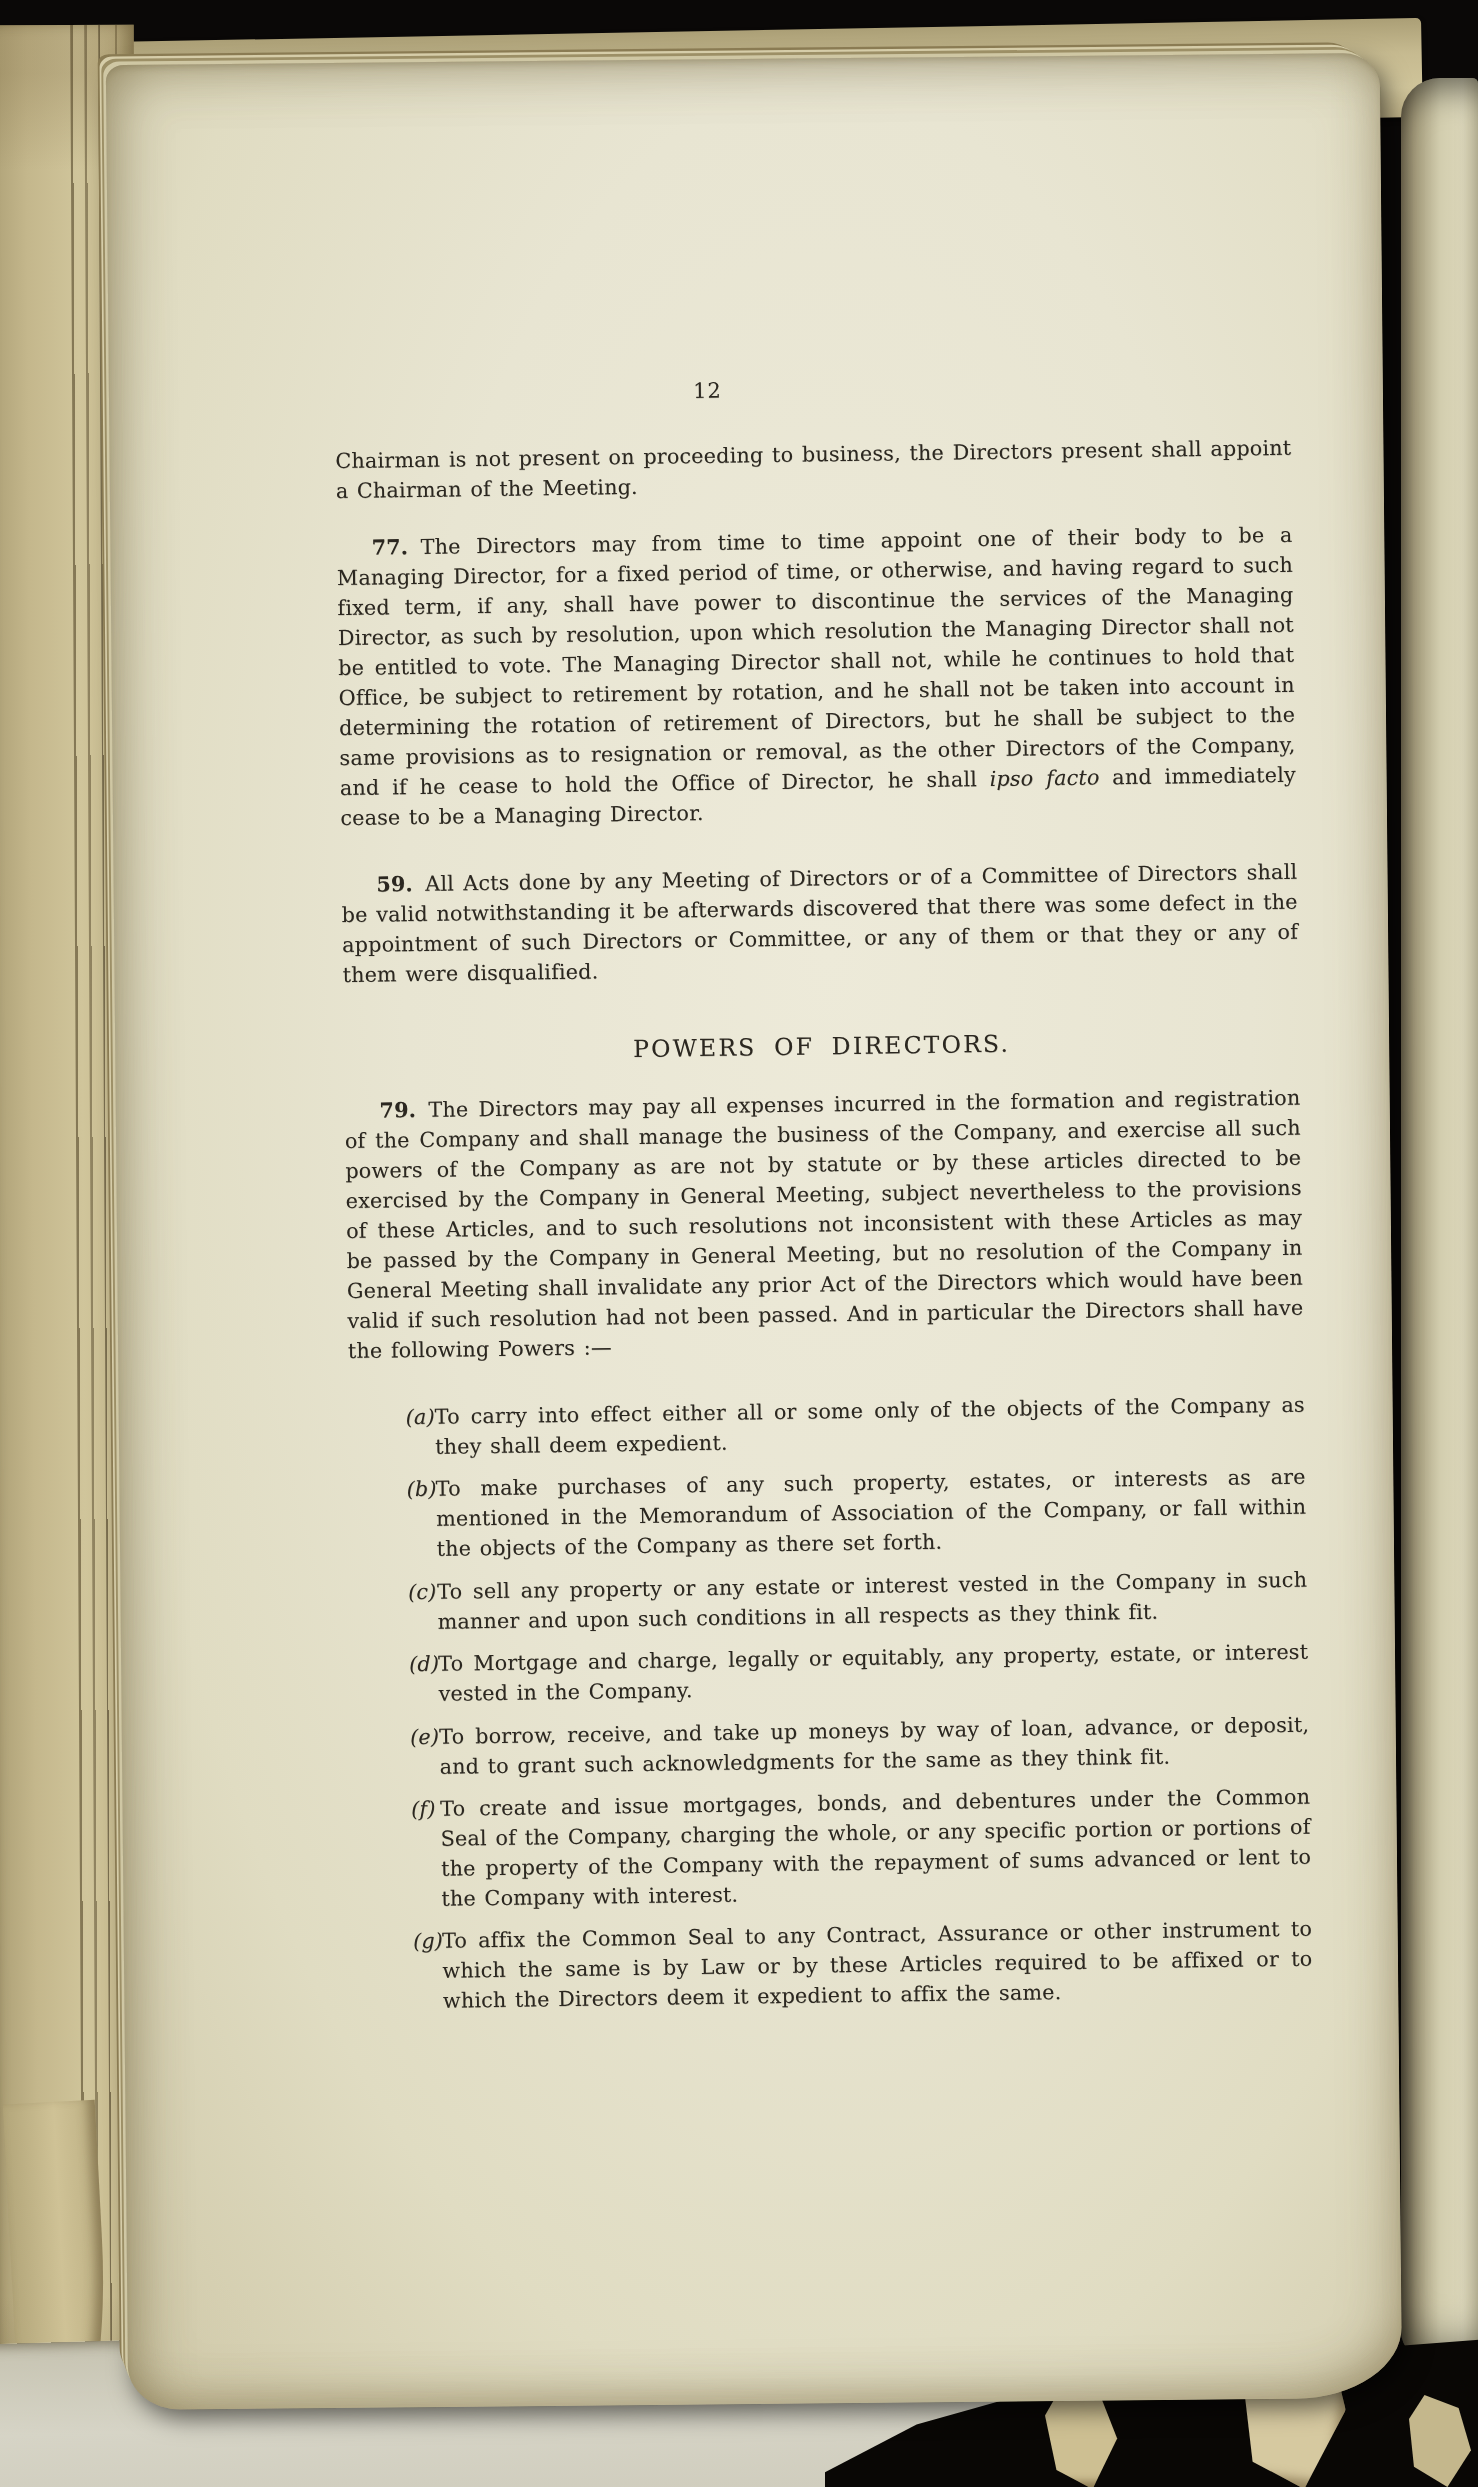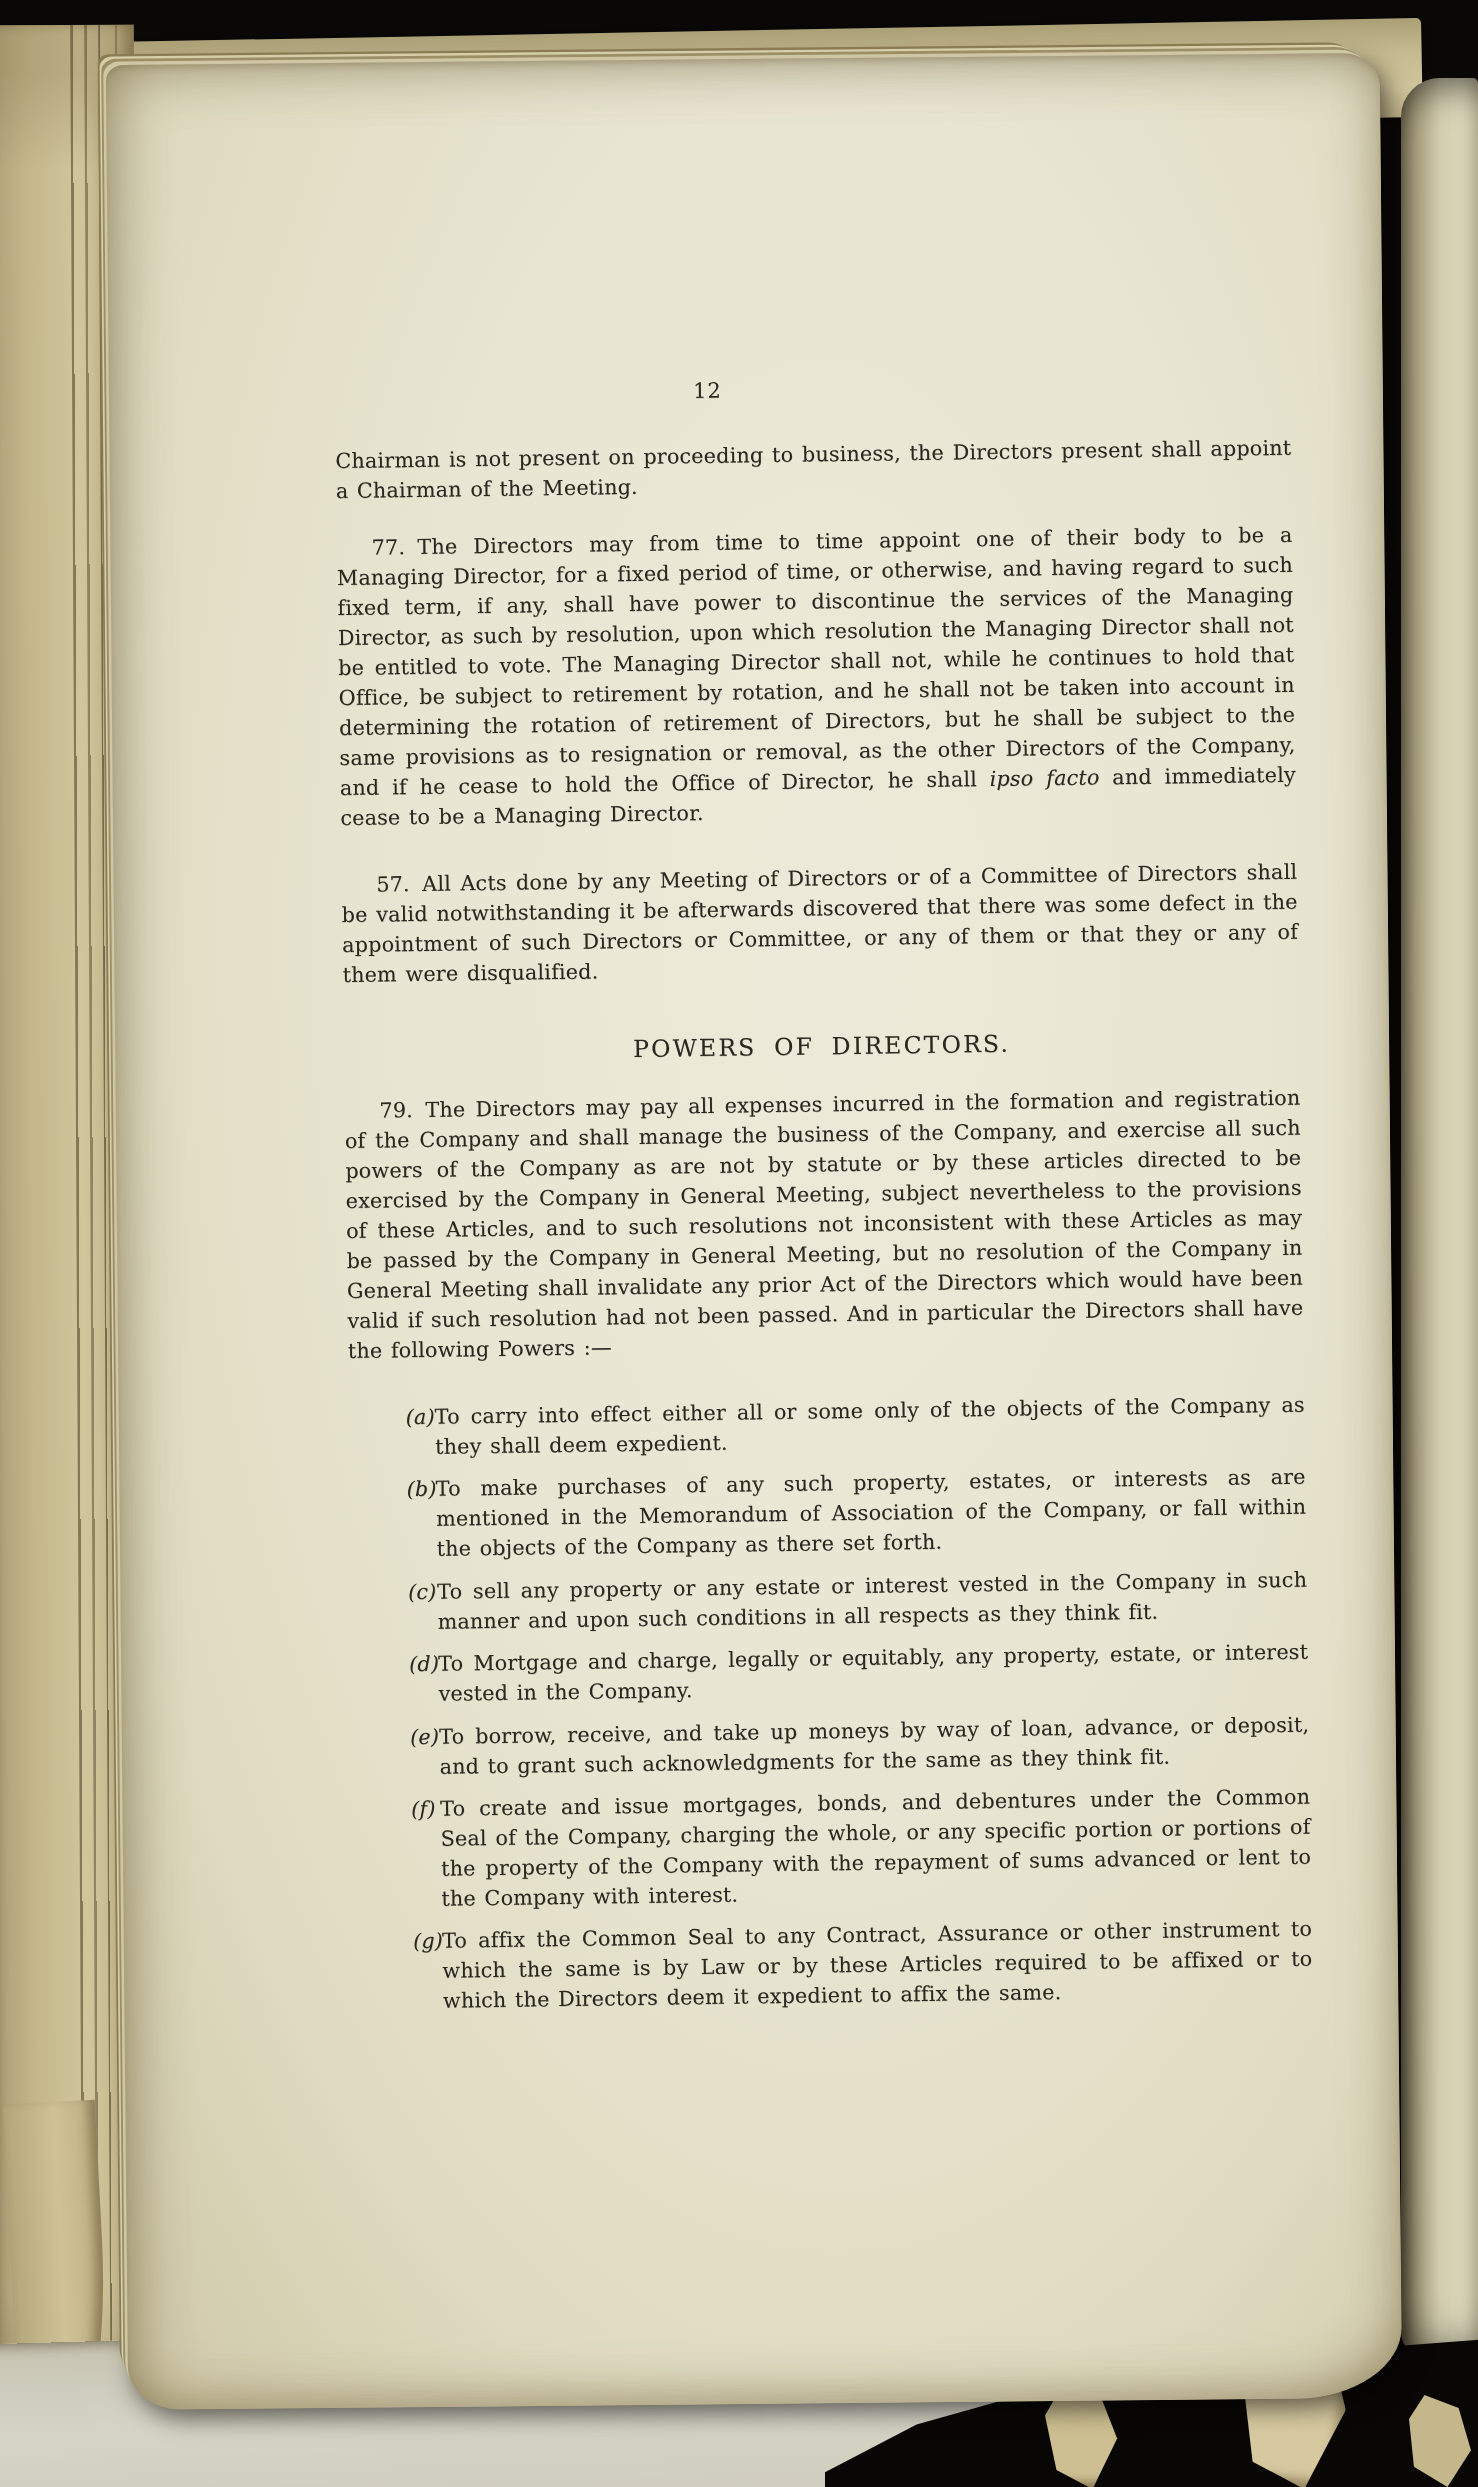--- a/index.html
+++ b/index.html
@@ -127,21 +127,21 @@
     word-spacing:1.8px;letter-spacing:0.2px;
     text-shadow:0.3px 0.4px 0 rgba(40,35,25,.3);
   }
   .page-number{
     text-align:center;font-size:21px;margin:0 0 35px 0;
     transform:translateX(-105px);
     letter-spacing:0.9px;
   }
   .para{margin:0 0 27px 0;}
   .article{margin:0 0 37px 0;text-indent:35px;}
-  .article .artnum{margin-right:12.4px;}
+  .article .artnum{margin-right:12.4px;font-weight:bold;}
   .heading{
     margin:48px 0 28px 0;
     text-align:center;font-size:23.5px;font-weight:normal;
     letter-spacing:2.2px;word-spacing:8px;text-indent:0;
   }
   .powers{margin-top:21px;}
   .power{position:relative;margin:12.4px 0 0 0;padding-left:86px;}
   .power .marker{position:absolute;left:57px;top:0;font-style:italic;}
   em{font-style:italic;}
 </style>
@@ -169,21 +169,21 @@
 
   <div class="main-page">
     <div class="text-block">
 
       <div class="page-number">12</div>
 
       <p class="para">Chairman is not present on proceeding to business, the Directors present shall appoint a Chairman of the Meeting.</p>
 
       <p class="article"><span class="artnum">77.</span><span>The Directors may from time to time appoint one of their body to be a Managing Director, for a fixed period of time, or otherwise, and having regard to such fixed term, if any, shall have power to discontinue the services of the Managing Director, as such by resolution, upon which resolution the Managing Director shall not be entitled to vote.  The Managing Director shall not, while he continues to hold that Office, be subject to retirement by rotation, and he shall not be taken into account in determining the rotation of retirement of Directors, but he shall be subject to the same provisions as to resignation or removal, as the other Directors of the Company, and if he cease to hold the Office of Director, he shall </span><em>ipso facto</em><span> and immediately cease to be a Managing Director.</span></p>
 
-      <p class="article"><span class="artnum">57.</span><span>All Acts done by any Meeting of Directors or of a Committee of Directors shall be valid notwithstanding it be afterwards discovered that there was some defect in the appointment of such Directors or Committee, or any of them or that they or any of them were disqualified.</span></p>
+      <p class="article"><span class="artnum">59.</span><span>All Acts done by any Meeting of Directors or of a Committee of Directors shall be valid notwithstanding it be afterwards discovered that there was some defect in the appointment of such Directors or Committee, or any of them or that they or any of them were disqualified.</span></p>
 
       <h2 class="heading">POWERS OF DIRECTORS.</h2>
 
       <p class="article"><span class="artnum">79.</span><span>The Directors may pay all expenses incurred in the formation and registration of the Company and shall manage the business of the Company, and exercise all such powers of the Company as are not by statute or by these articles directed to be exercised by the Company in General Meeting, subject nevertheless to the provisions of these Articles, and to such resolutions not inconsistent with these Articles as may be passed by the Company in General Meeting, but no resolution of the Company in General Meeting shall invalidate any prior Act of the Directors which would have been valid if such resolution had not been passed.  And in particular the Directors shall have the following Powers :—</span></p>
 
       <div class="powers">
         <p class="power"><em class="marker">(a)</em><span>To carry into effect either all or some only of the objects of the Company as they shall deem expedient.</span></p>
         <p class="power"><em class="marker">(b)</em><span>To make purchases of any such property, estates, or interests as are mentioned in the Memorandum of Association of the Company, or fall within the objects of the Company as there set forth.</span></p>
         <p class="power"><em class="marker">(c)</em><span>To sell any property or any estate or interest vested in the Company in such manner and upon such conditions in all respects as they think fit.</span></p>
         <p class="power"><em class="marker">(d)</em><span>To Mortgage and charge, legally or equitably, any property, estate, or interest vested in the Company.</span></p>

